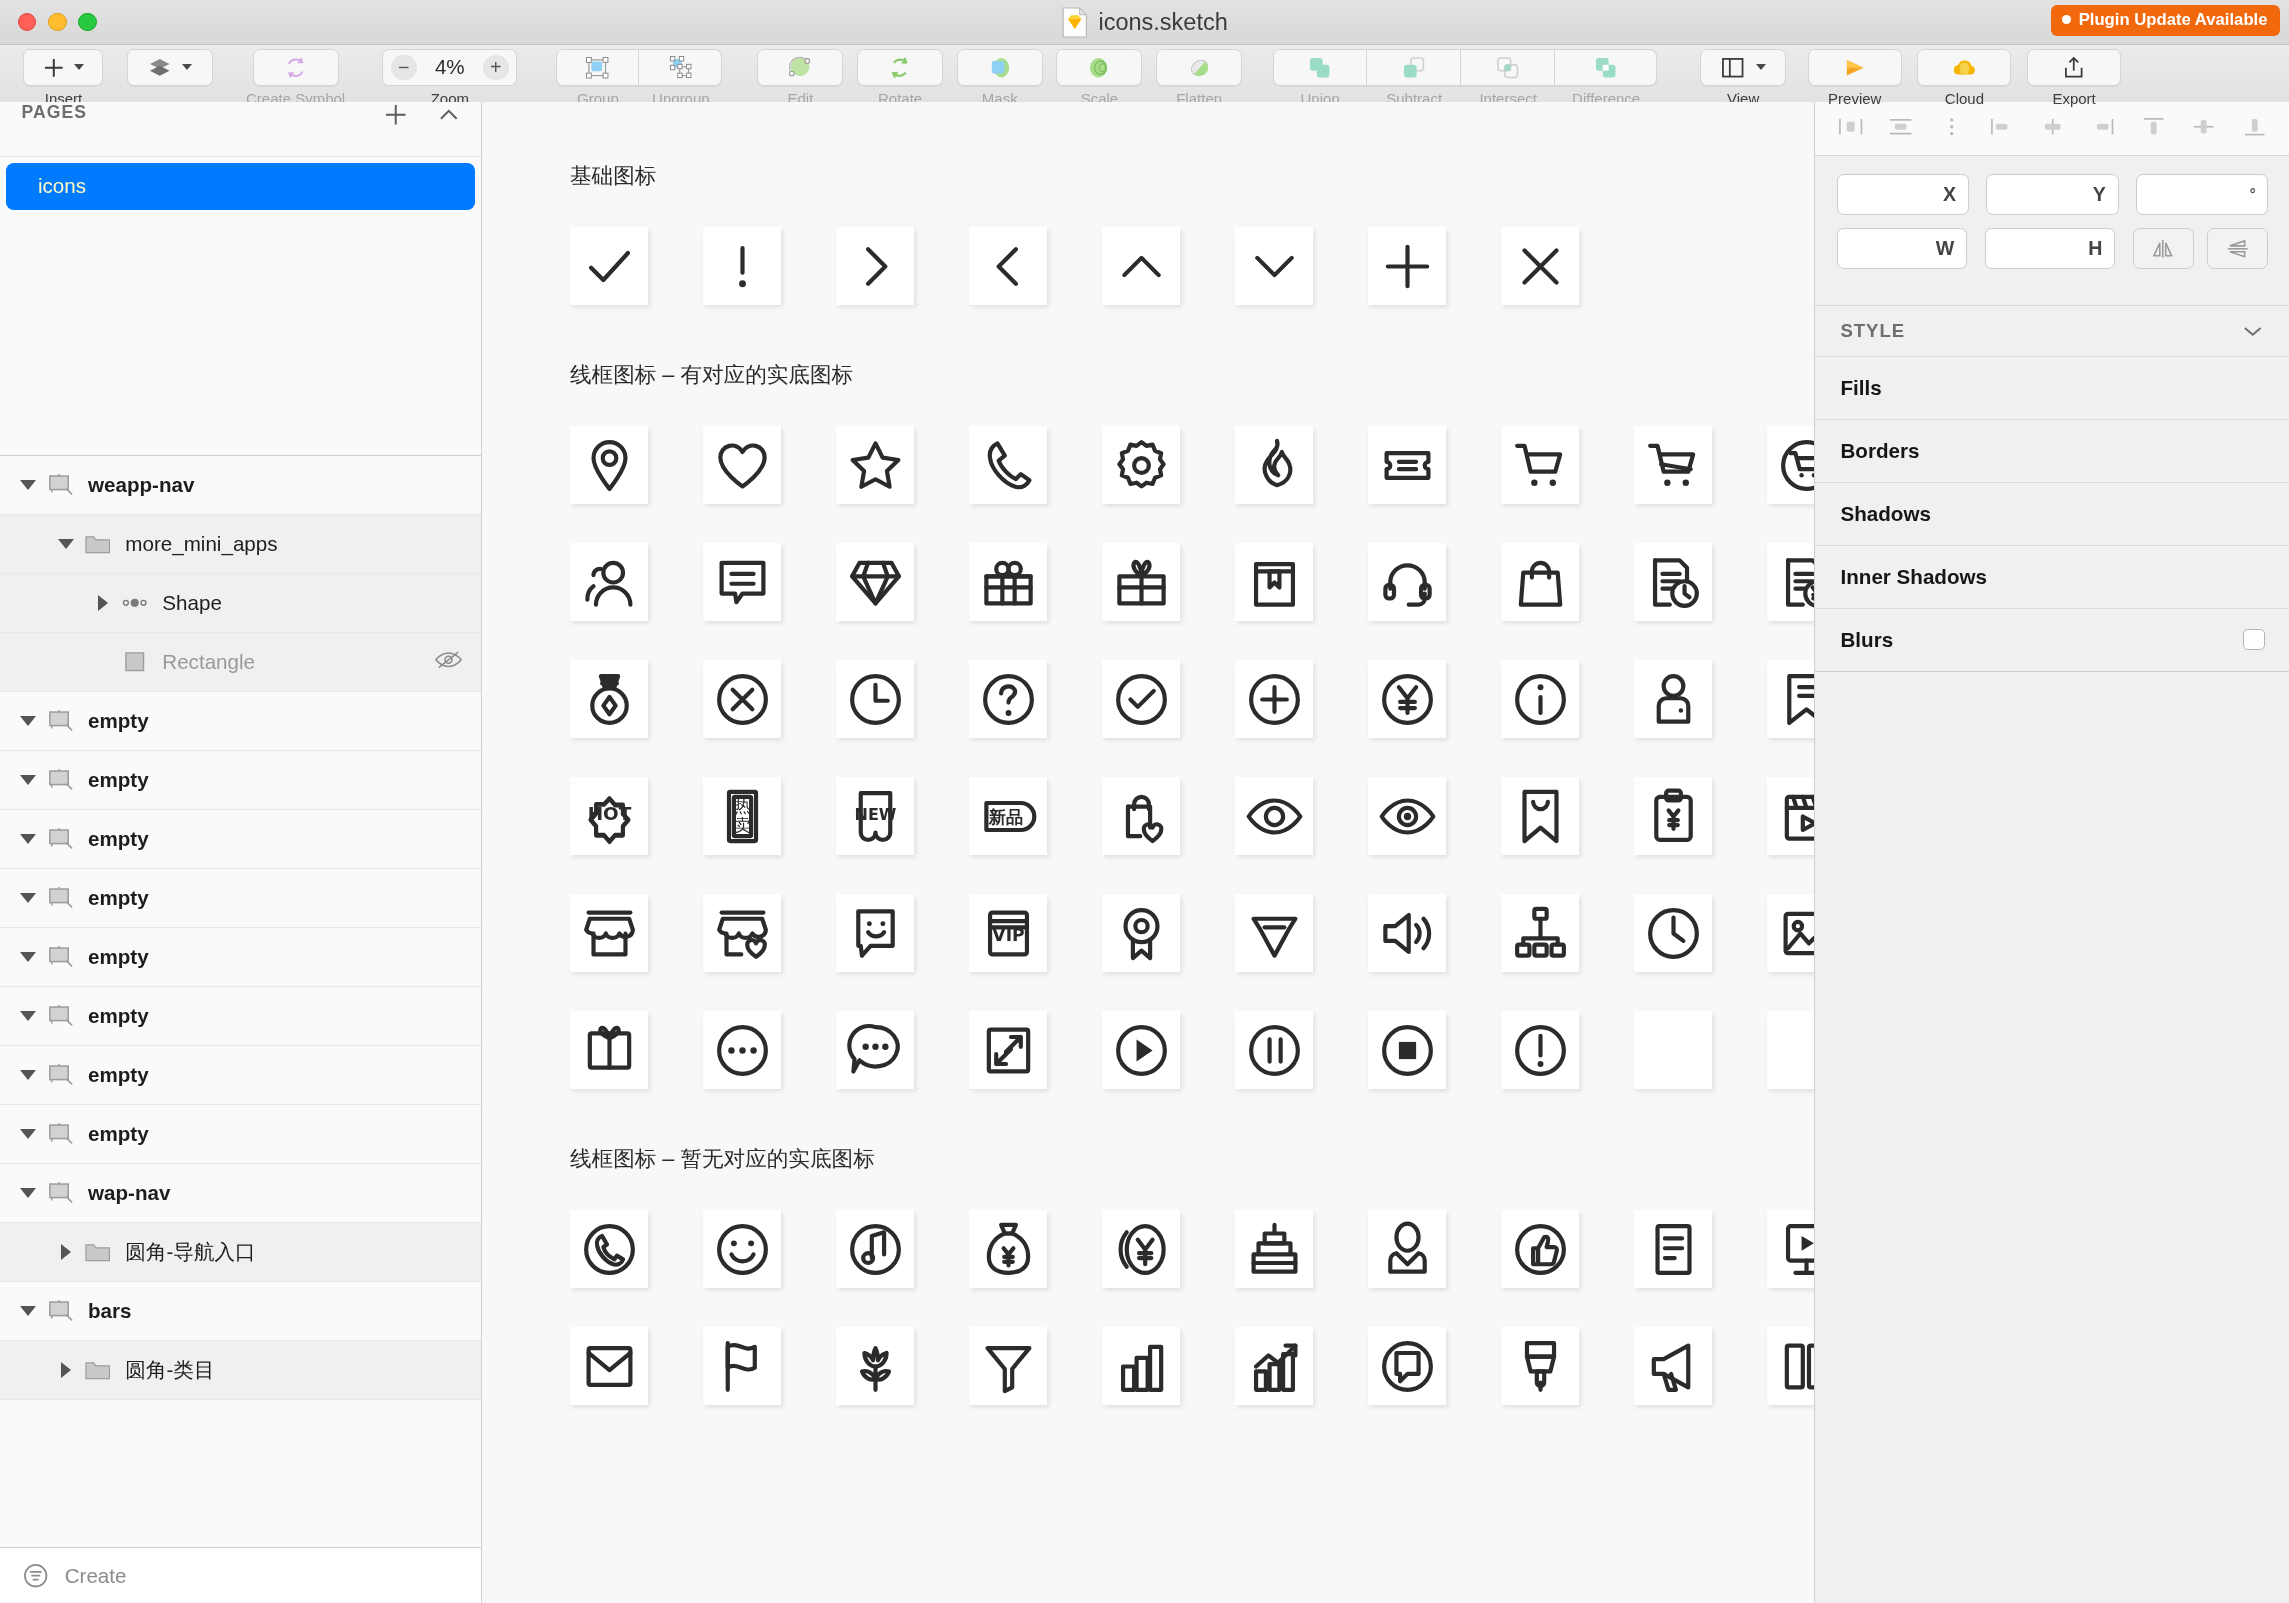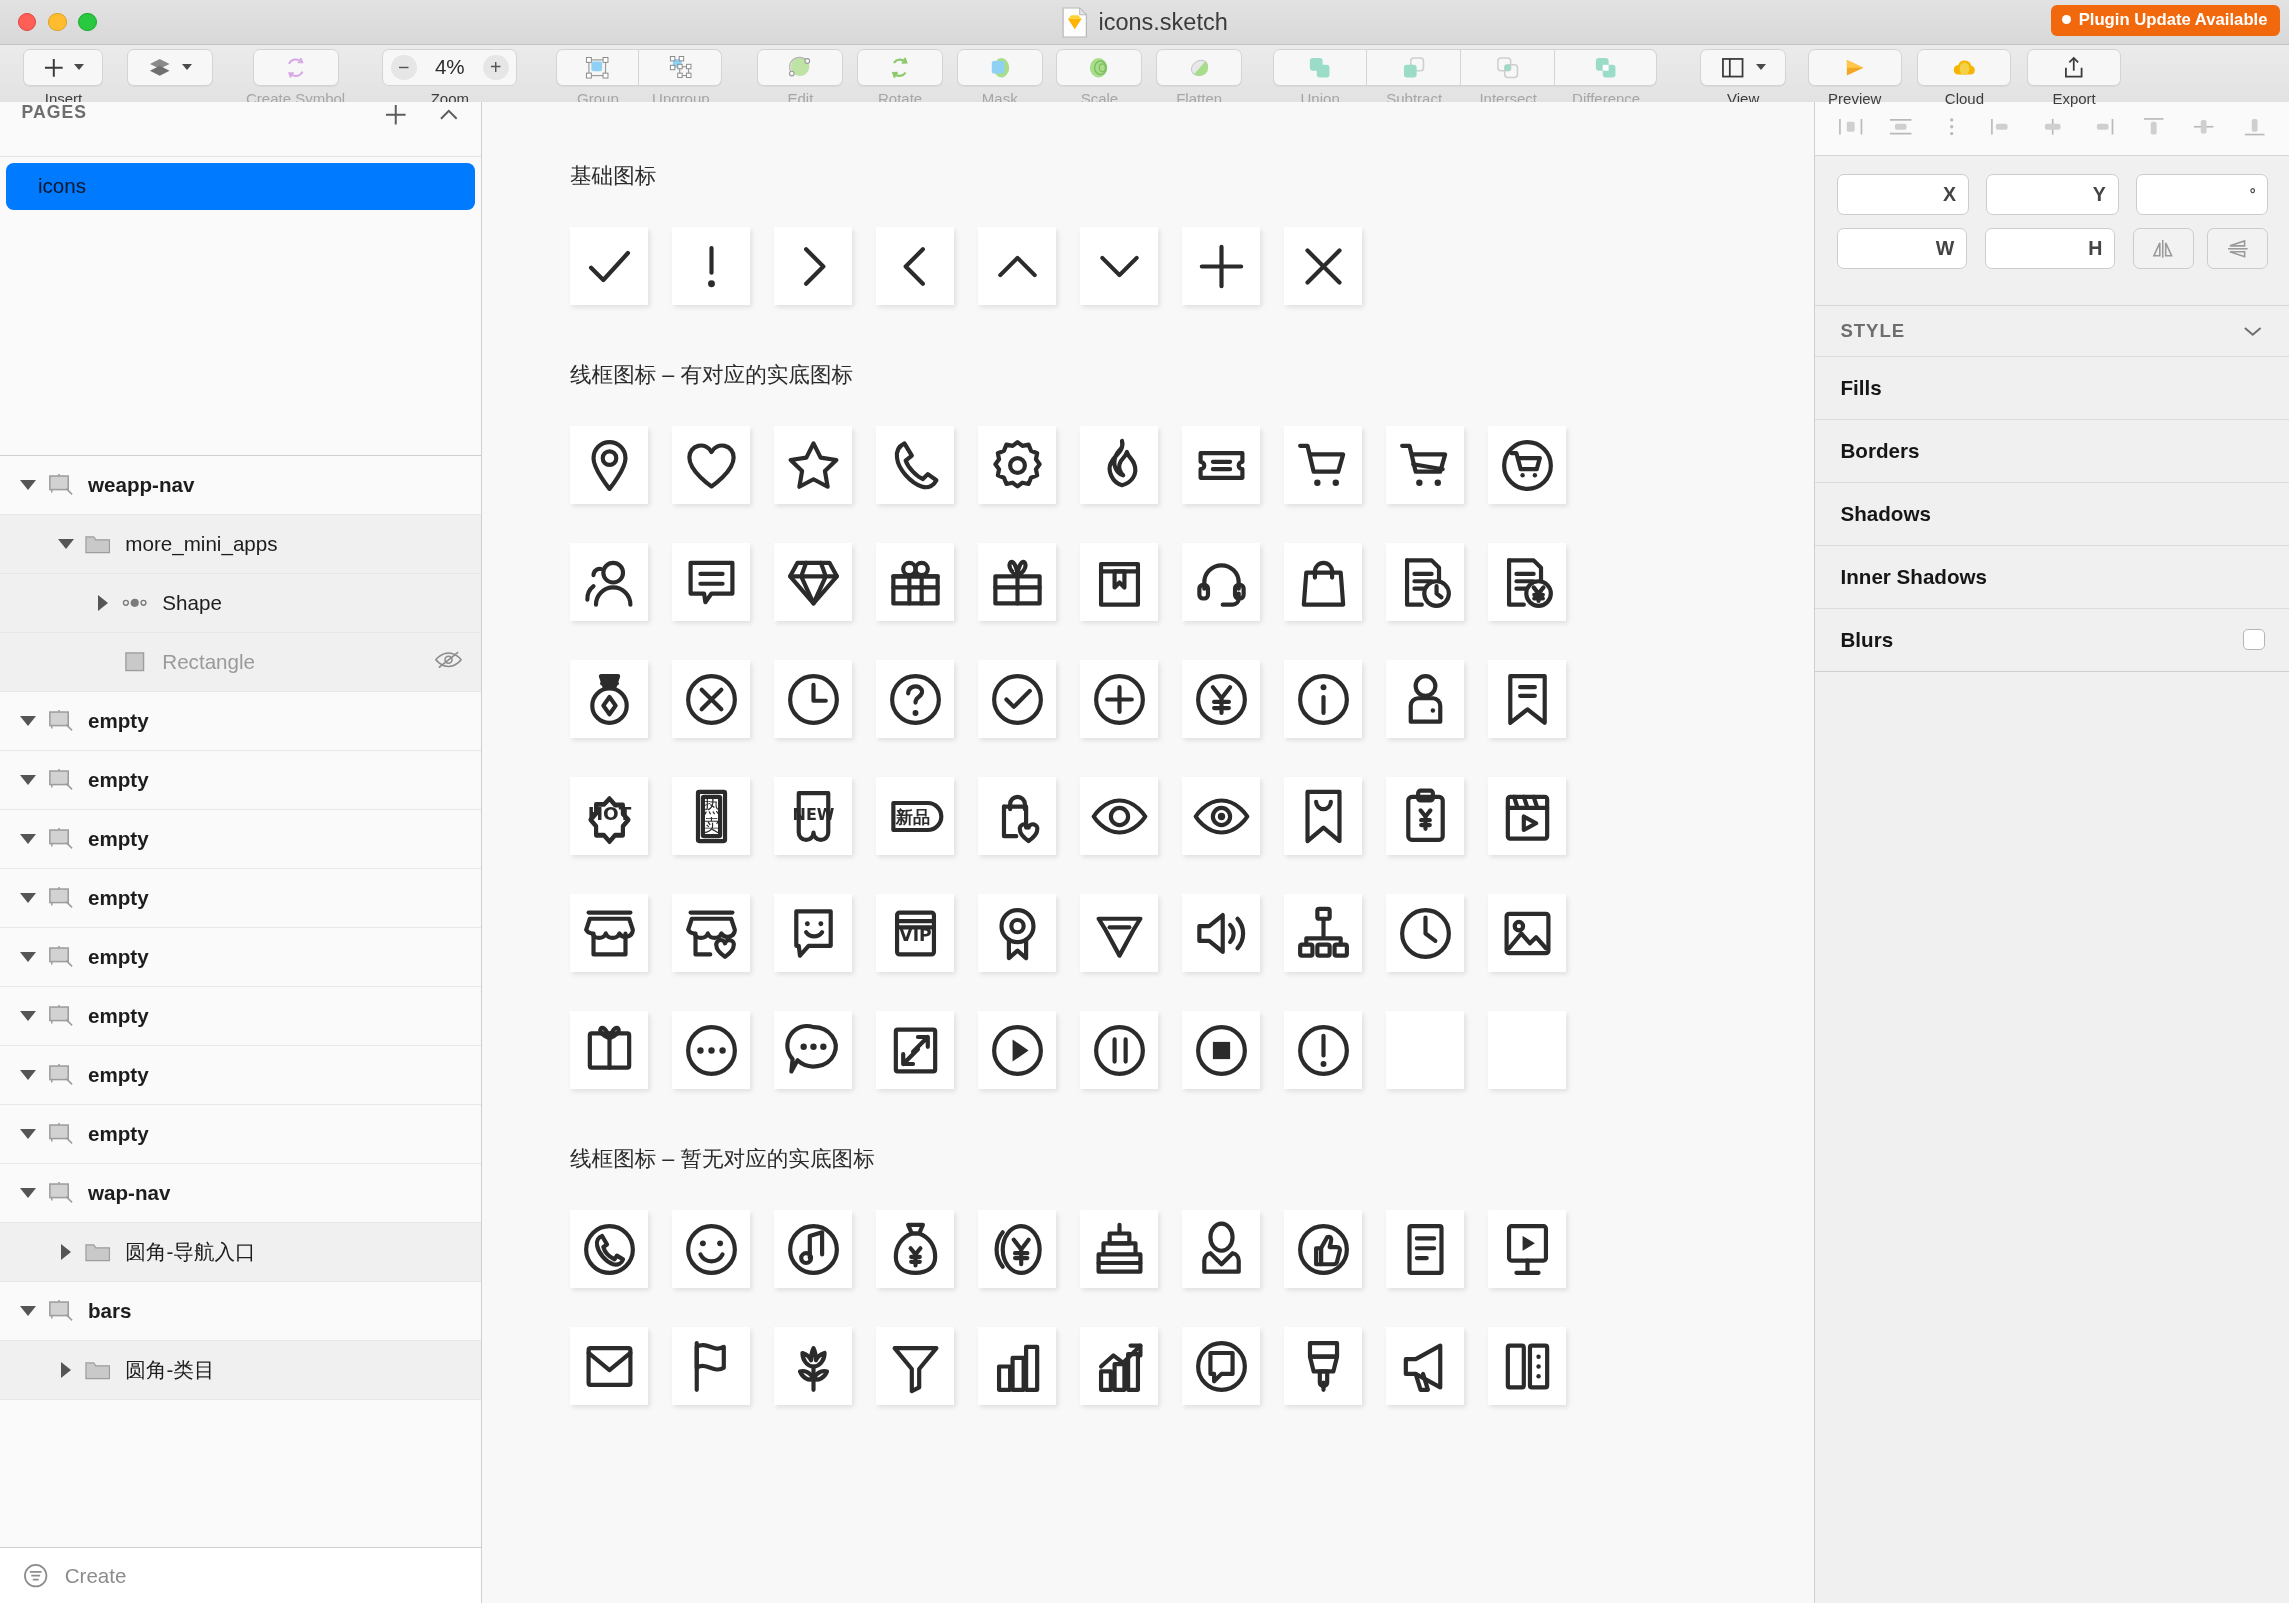--- a/index.html
+++ b/index.html
@@ -83,21 +83,21 @@
     height: 55px; display: flex; align-items: flex-start; padding: 0 21.6px;
     border-bottom: 1px solid #e3e3e3;
   }
   .pages-title { font-size: 17.6px; font-weight: bold; letter-spacing: .06em; color: #6e6e6e; flex: 1; }
   .pages-act { color: #555; display: flex; align-items: center; gap: 29px; }
   .page-row {
     margin: 5.9px 5.9px 0 5.9px; height: 47px; border-radius: 7.8px;
     display: flex; align-items: center; padding-left: 41px;
     font-size: 20.6px;
   }
-  .page-row.sel { background: #007aff; color: #0f172a; padding-left: 32px; }
+  .page-row.sel { background: #007aff; color: #fef9c3; padding-left: 32px; }
   .pages-spacer { height: 245px; }
   .layers {
     flex: 1; overflow: hidden; border-top: 1px solid #cfcfcf;
     display: flex; flex-direction: column;
   }
   .layer-row {
     height: 59px; min-height: 59px; display: flex; align-items: center;
     border-bottom: 1px solid #e7e7e7; padding-right: 17.6px;
     font-size: 20.6px; color: #1d1d1d; background: #fafafa;
   }
@@ -114,21 +114,21 @@
     height: 57px; min-height: 57px; border-top: 1px solid #cfcfcf;
     background: #fff; display: flex; align-items: center; padding: 0 21.6px; gap: 15.7px;
   }
   .filter-text { font-size: 20.6px; color: #8c8c8c; }
 
   
   .canvas { flex: 1; background: #f8f8f8; position: relative; overflow: hidden; }
   .canvas-inner { padding: 59px 0 0 88px; }
   .sec-title { font-size: 21.6px; color: #2b2b2b; margin-bottom: 37px; }
   .sec { margin-bottom: 55px; }
-  .icon-row { display: flex; gap: 24px; margin-bottom: 39px; }
+  .icon-row { display: flex; gap: 55px; margin-bottom: 39px; }
   .icon-tile {
     width: 78px; height: 78px; background: #fff;
     box-shadow: 2px 2.9px 4.9px rgba(0,0,0,0.10);
     display: flex; align-items: center; justify-content: center;
     flex: 0 0 auto;
   }
   .icon-tile svg { display: block; }
 
   
   .inspector {

